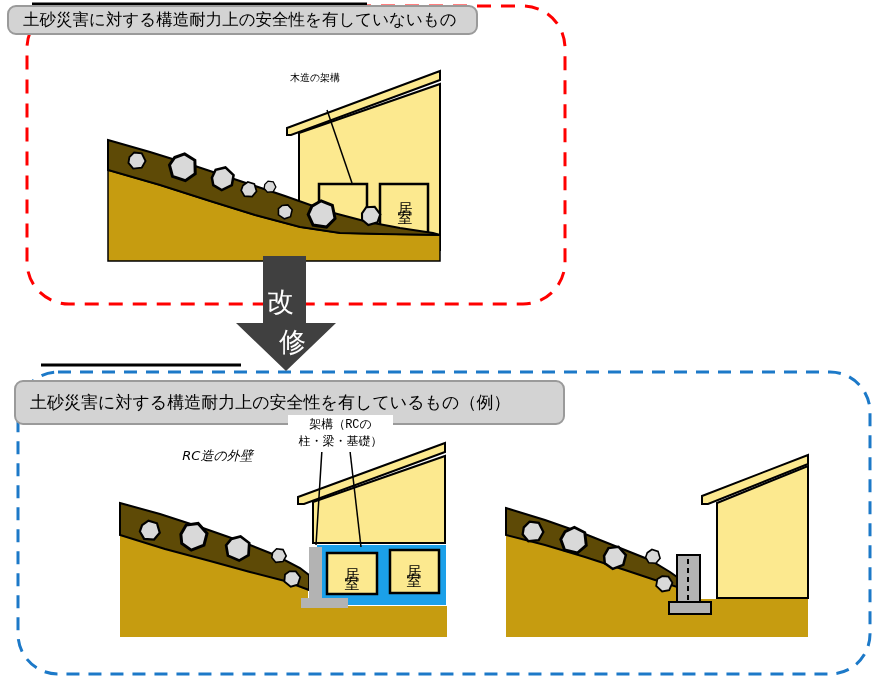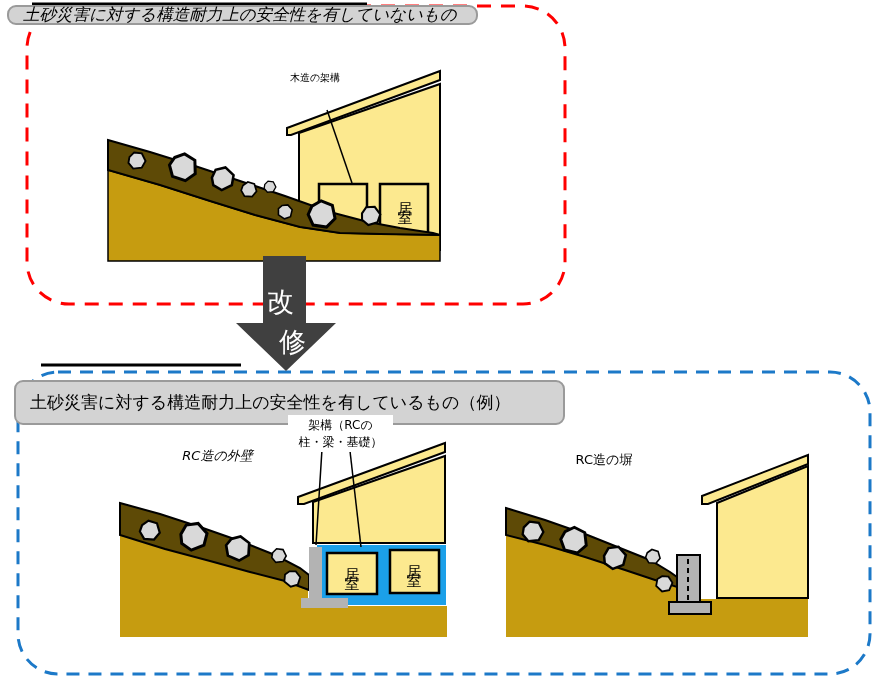--- a/index.html
+++ b/index.html
@@ -8,21 +8,21 @@
   .stage svg{position:absolute;left:0;top:0;z-index:2;}
   .title-box{position:absolute;z-index:4;background:#d3d3d3;border:2px solid #9a9a9a;
              border-radius:9px;display:flex;align-items:center;box-sizing:border-box;
              padding-left:14px;font-size:16.5px;white-space:nowrap;}
   .label-box{position:absolute;z-index:4;background:#ffffff;display:flex;flex-direction:column;
              align-items:center;justify-content:center;font-size:13px;text-align:center;
              box-sizing:border-box;white-space:nowrap;}
   .vtext{position:absolute;z-index:4;writing-mode:vertical-rl;text-orientation:upright;
          font-size:15px;letter-spacing:7px;line-height:1;}
   .arrow-char{position:absolute;z-index:3;color:#ffffff;font-size:27px;line-height:1;}
-  .frame-label-line{font-size:12px;line-height:17px;}
+  .frame-label-line{font-size:12px;line-height:17px;font-family:Liberation Mono, monospace;}
 </style>
 </head>
 <body>
 
 <div class="stage">
 
   <svg width="887" height="678" viewBox="0 0 887 678">
     <defs>
       <polygon id="rock" points="-8,-4 -3,-9 5,-8 9,0 5,7 -4,8 -9,2" stroke="#000" stroke-width="2" fill="#d9d9d9"></polygon>
     </defs>
@@ -87,32 +87,31 @@
         <use href="#rock" transform="translate(664,584) scale(0.9) rotate(50)"></use>
       </g>
       <polygon points="702,496 808,455 808,464 708,504 702,504" stroke="#000" stroke-width="2" fill="#fce98f"></polygon>
       <polygon points="717,503 808,466 808,598 717,598" stroke="#000" stroke-width="2" fill="#fce98f"></polygon>
       <rect x="677" y="555" width="23" height="47" stroke="#000" stroke-width="2" fill="#b3b3b3"></rect>
       <line x1="688" y1="559" x2="688" y2="600" stroke="#000" stroke-width="2" stroke-dasharray="5 4"></line>
       <rect x="669" y="602" width="42" height="12" stroke="#000" stroke-width="2" fill="#b3b3b3"></rect>
     </g>
   </svg>
 
-  <div class="title-box" style="left:7px;top:5px;width:471px;height:20px;font-style:italic;">土砂災害に対する構造耐力上の安全性を有していないもの</div>
+  <div class="title-box" style="left:7px;top:5px;width:471px;height:30px;">土砂災害に対する構造耐力上の安全性を有していないもの</div>
   <div class="title-box" style="left:14px;top:380px;width:551px;height:45px;font-size:17px;">土砂災害に対する構造耐力上の安全性を有しているもの（例）</div>
 
   <span class="arrow-char" style="left:267px;top:288px;">改</span>
   <span class="arrow-char" style="left:279px;top:328px;">修</span>
 
   <div class="label-box" style="left:268px;top:66px;width:94px;height:24px;font-size:10px;">木造の架構</div>
   <div class="vtext" style="left:397px;top:190px;">居室</div>
 
   <div class="label-box" style="left:168px;top:444px;width:99px;height:24px;font-style:italic;">RC造の外壁</div>
   <div class="label-box" style="left:288px;top:415px;width:105px;height:37px;">
     <div class="frame-label-line">架構（RCの</div>
     <div class="frame-label-line">柱・梁・基礎）</div>
   </div>
   <div class="vtext" style="left:344px;top:556px;">居室</div>
   <div class="vtext" style="left:406px;top:553px;">居室</div>
 
-  <div class="label-box" style="left:558px;top:446px;width:92px;height:28px;">RC造の塀</div>
 
 </div>
 
 </body></html>

